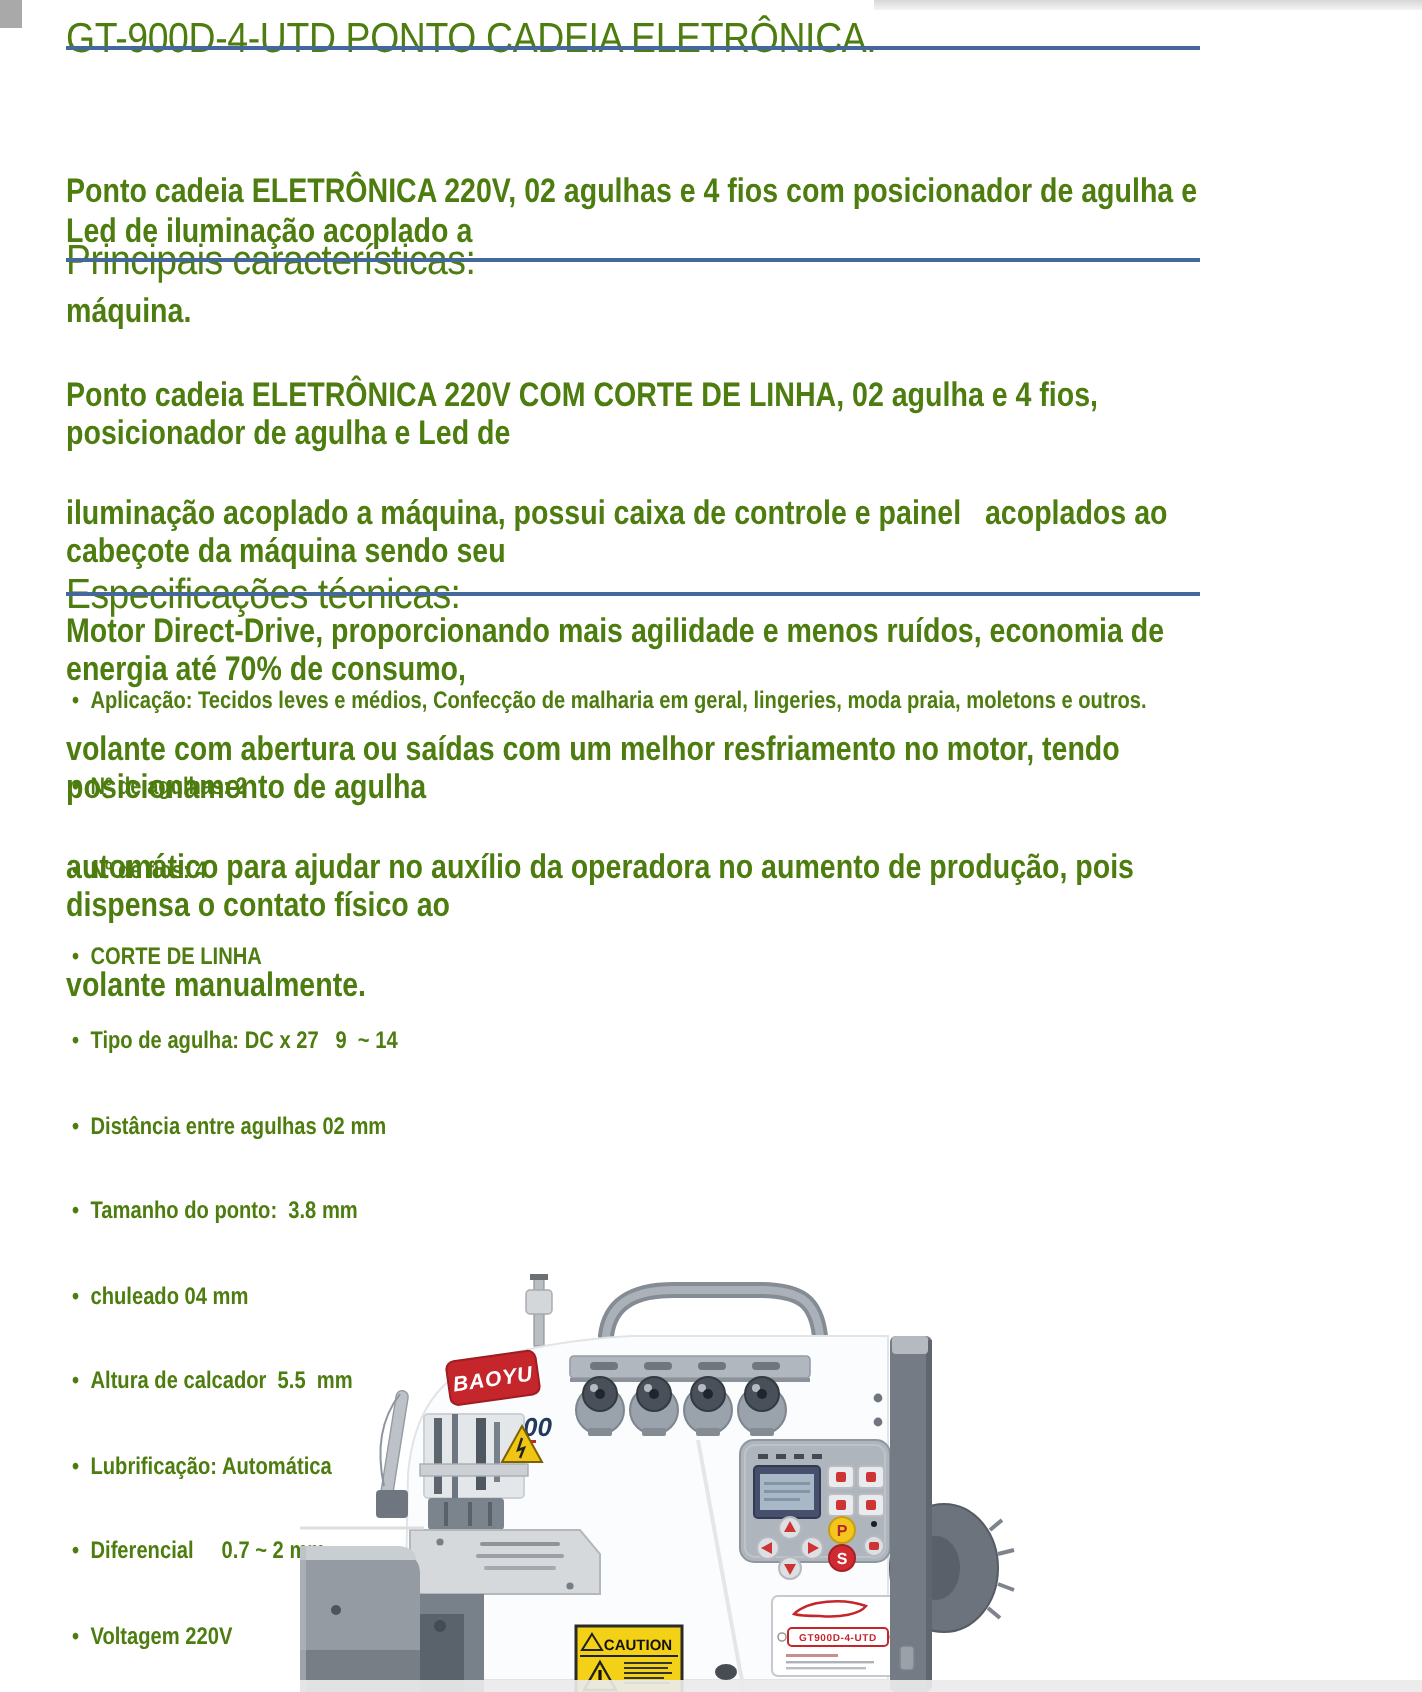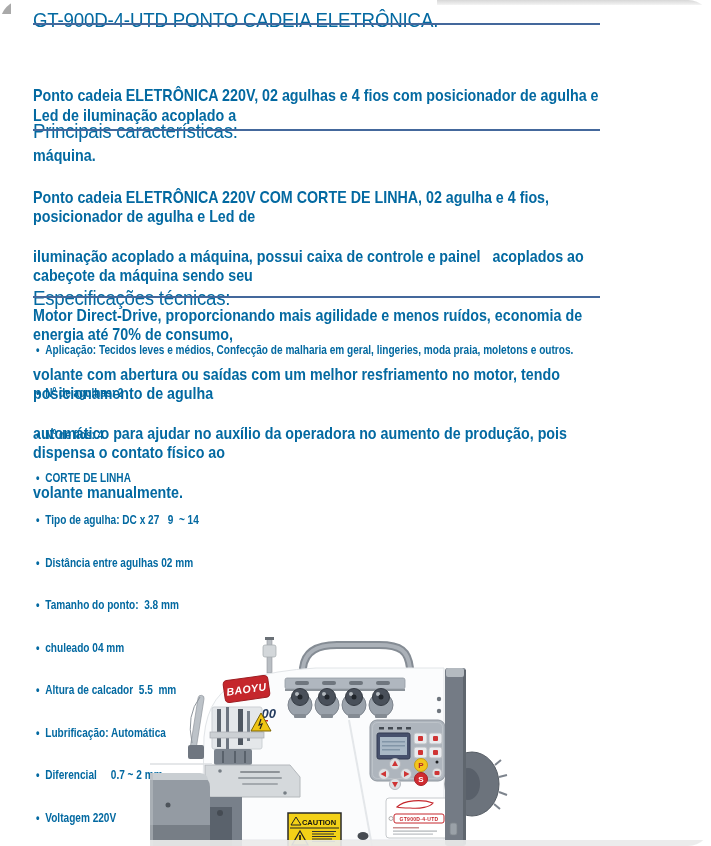--- a/index.html
+++ b/index.html
@@ -1,18 +1,18 @@
 <!DOCTYPE html>
 <html><head>
 <meta charset="utf-8">
 <style>
   html,body{margin:0;padding:0;}
   body{background:#ffffff;}
   .doc{position:relative;width:711px;height:846px;background:#fff;overflow:hidden;
-       font-family:"Liberation Sans","DejaVu Sans",sans-serif;color:#0369a1;border-radius:23px;}
+       font-family:"Liberation Sans","DejaVu Sans",sans-serif;color:#4d7c0f;}
   .abs{position:absolute;}
   .condense{transform:scaleX(0.84);transform-origin:0 0;white-space:pre-wrap;}
   .condense-h{transform:scaleX(0.89);transform-origin:0 0;white-space:pre;}
   .title{left:33px;top:-7px;font-size:21px;font-weight:400;letter-spacing:-0.2px;line-height:26px;}
   .rule{left:33px;width:567px;height:2px;background:#44689c;}
   .h2{font-size:21px;font-weight:400;letter-spacing:-0.3px;line-height:24px;}
   .para{left:33px;font-size:17px;font-weight:700;letter-spacing:0;}
   .para .ln{line-height:19px;height:19px;}
   .intro .ln{line-height:20px;height:20px;}
   .specs{left:36px;font-size:12px;font-weight:700;}

